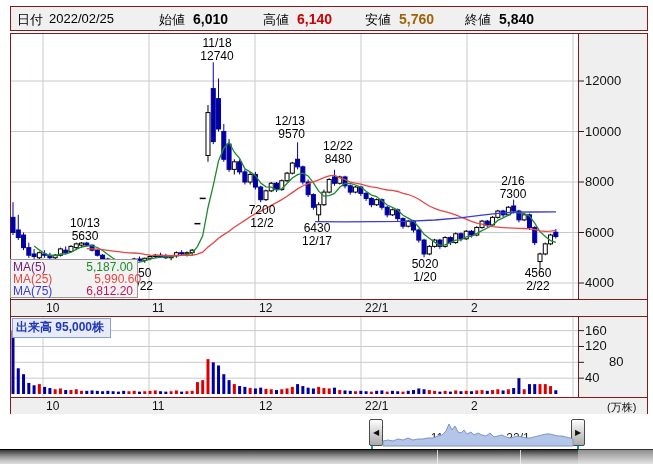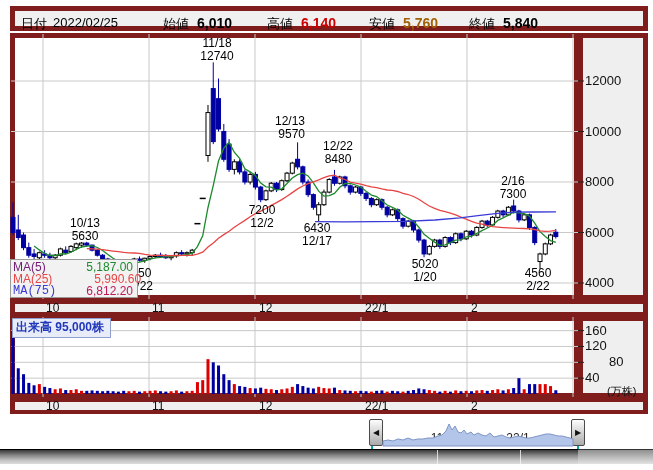--- a/index.html
+++ b/index.html
@@ -1,30 +1,30 @@
 <!DOCTYPE html>
 <html><head>
 <meta charset="utf-8">
 <style>
   html,body{margin:0;padding:0;background:#fff;}
   #stage{position:relative;width:653px;height:470px;background:#fff;
          font-family:"Liberation Sans","DejaVu Sans",sans-serif;overflow:hidden;}
-  .panel{position:absolute;box-sizing:border-box;border:5px solid #7f1d1d;}
+  .panel{position:absolute;box-sizing:border-box;border:1px solid #7f1d1d;}
   #header-bar{left:10px;top:6px;width:638px;height:25px;background:#f0f0f0;z-index:2;}
   .hfield{position:absolute;top:4px;font-size:13px;color:#000;white-space:nowrap;}
   .hval{font-weight:bold;font-size:14px;}
   #main-plot{left:10px;top:33px;width:569px;height:267px;background:#fff;z-index:1;}
   #main-band{left:578px;top:33px;width:70px;height:267px;background:#efefef;z-index:1;}
   #xband1{left:10px;top:299px;width:638px;height:18px;background:#efefef;z-index:1;}
   #vol-plot{left:10px;top:316px;width:569px;height:82px;background:#fff;z-index:1;}
   #vol-band{left:578px;top:316px;width:70px;height:82px;background:#efefef;z-index:1;}
   #xband2{left:10px;top:397px;width:638px;height:18px;background:#efefef;z-index:1;}
   #gfx{position:absolute;left:0;top:0;z-index:3;pointer-events:none;}
   .ylab{position:absolute;font-size:13px;color:#111;z-index:4;white-space:nowrap;}
-  .unitlab{position:absolute;font-size:11px;color:#111;z-index:4;}
+  .unitlab{position:absolute;font-size:11px;color:#111;z-index:4;margin-top:16px;}
   .mlab{position:absolute;font-size:12px;color:#111;z-index:4;}
   .anno{position:absolute;z-index:4;font-size:12px;line-height:13px;color:#000;
         text-align:center;transform:translateX(-50%);white-space:nowrap;}
   #ma-legend{position:absolute;left:10px;top:259px;width:128px;height:39px;z-index:6;
              background:#f2f2f2;border:1px solid #9a9a9a;box-sizing:border-box;
              font-size:12px;line-height:12px;padding:1px 4px 0 2px;}
   .marow{display:flex;justify-content:space-between;height:12px;align-items:center;}
   #vol-label-box{position:absolute;left:12px;top:318px;z-index:5;background:#e7ecf8;
                  border:1px solid #8fa0d0;font-size:12px;font-weight:bold;color:#2238bb;
                  padding:0 6px 1px 3px;white-space:nowrap;}
@@ -418,21 +418,21 @@
   <div id="ma-legend">
     <div class="marow">
       <span style="color: #701a75;">MA(5)</span>
       <span style="color: rgb(29, 138, 45);">5,187.00</span>
     </div>
     <div class="marow">
       <span style="color: rgb(232, 69, 69);">MA(25)</span>
       <span style="color: rgb(232, 69, 69); margin-left: 42px;">5,990.60</span>
     </div>
     <div class="marow">
-      <span style="color: rgb(58, 58, 214); font-family: Liberation Mono, monospace;">MA(75)</span>
+      <span style="color: rgb(58, 58, 214);">MA(75)</span>
       <span style="color: #be185d;">6,812.20</span>
     </div>
   </div>
 
   <div id="vol-label-box">出来高  95,000株</div>
 
   <div id="navigator">
     <button class="navbtn" id="nav-left">◀</button>
     <button class="navbtn" id="nav-right">▶</button>
   <div class="navlab" style="left: 437px;">11</div>

